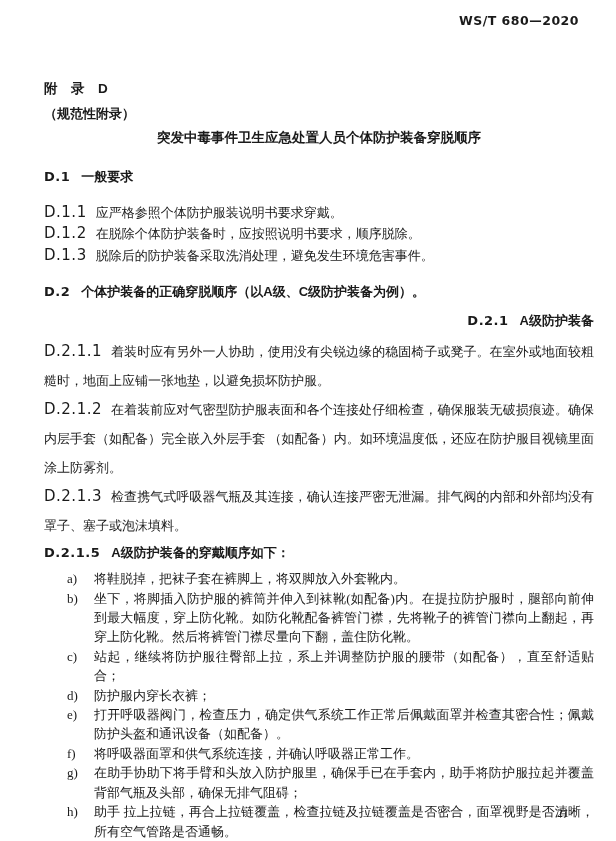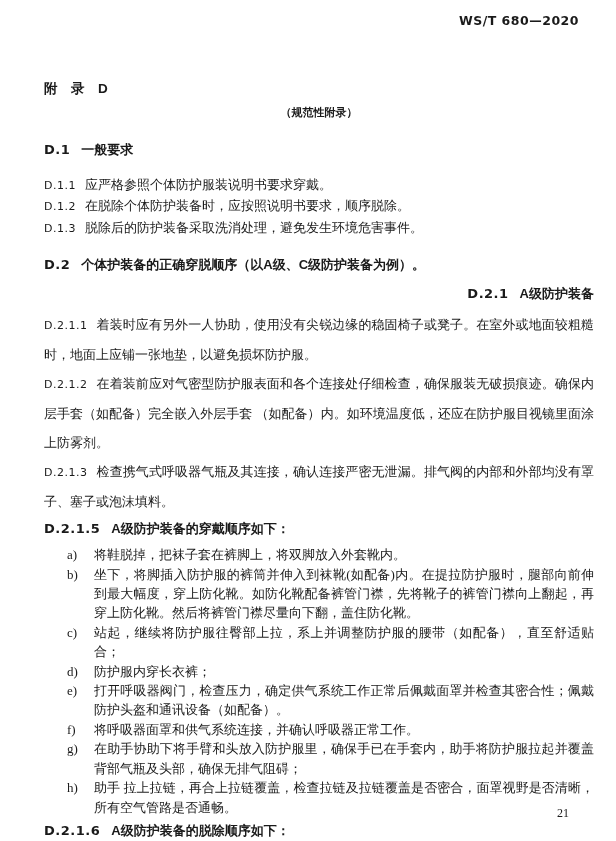--- a/index.html
+++ b/index.html
@@ -20,22 +20,22 @@
   }
   .content {
     position: absolute; top: 0; left: 35px; right: 31px;
   }
   .appendix-label {
     margin-top: 80px; text-align: left;
     font-weight: bold; font-size: 13.5px;
     font-family: "Liberation Sans", "DejaVu Sans", sans-serif;
   }
   .appendix-type {
-    margin-top: 7px; text-align: center;
-    font-weight: bold; font-size: 11px;
+    margin-top: 7px; text-align: left;
+    font-weight: bold; font-size: 13px;
     font-family: Liberation Mono, monospace;
   }
   .doc-title {
     margin-top: 6px; text-align: center;
     font-weight: bold; font-size: 13.5px;
     font-family: "Liberation Sans", "DejaVu Sans", sans-serif;
   }
   .heading {
     font-family: "Liberation Sans", "DejaVu Sans", sans-serif;
     font-weight: bold; font-size: 13px;
@@ -48,21 +48,21 @@
   .h-d216 { margin-top: 5px;  margin-bottom: 7px; }
   .heading .cnum { margin-right: 11px; }
   .cnum {
     font-family: "DejaVu Sans", "Liberation Sans", sans-serif;
     letter-spacing: 0.5px;
   }
   p.clause {
     margin: 0; line-height: 29px;
     text-align: justify;
   }
-  p.clause .cnum { margin-right: 9px; font-size: 11px; }
+  p.clause .cnum { margin-right: 9px; font-size: 15px; }
   .d1-clauses p.clause { line-height: 20.4px; }
   .list { margin: 0; }
   .list-item {
     display: flex; line-height: 19.4px;
   }
   .list-item .letter {
     width: 27px; margin-left: 23px; flex: 0 0 auto;
     font-family: "Liberation Serif", "DejaVu Serif", serif;
   }
   .list-item .li-text { flex: 1 1 auto; text-align: justify; }
@@ -76,20 +76,21 @@
 <body>
 
 <div class="page">
 
   <div class="doc-header">WS/T 680—2020</div>
 
   <div class="content">
 
     <div class="appendix-label">附　录　D</div>
     <div class="appendix-type">（规范性附录）</div>
+    <div class="doc-title">突发中毒事件卫生应急处置人员个体防护装备穿脱顺序</div>
 
     <h3 class="heading h-d1"><span class="cnum">D.1</span><span>一般要求</span></h3>
 
     <div class="d1-clauses">
       <p class="clause"><span class="cnum">D.1.1</span><span>应严格参照个体防护服装说明书要求穿戴。</span></p>
       <p class="clause"><span class="cnum">D.1.2</span><span>在脱除个体防护装备时，应按照说明书要求，顺序脱除。</span></p>
       <p class="clause"><span class="cnum">D.1.3</span><span>脱除后的防护装备采取洗消处理，避免发生环境危害事件。</span></p>
     </div>
 
     <h3 class="heading h-d2"><span class="cnum">D.2</span><span>个体护装备的正确穿脱顺序（以A级、C级防护装备为例）。</span></h3>

